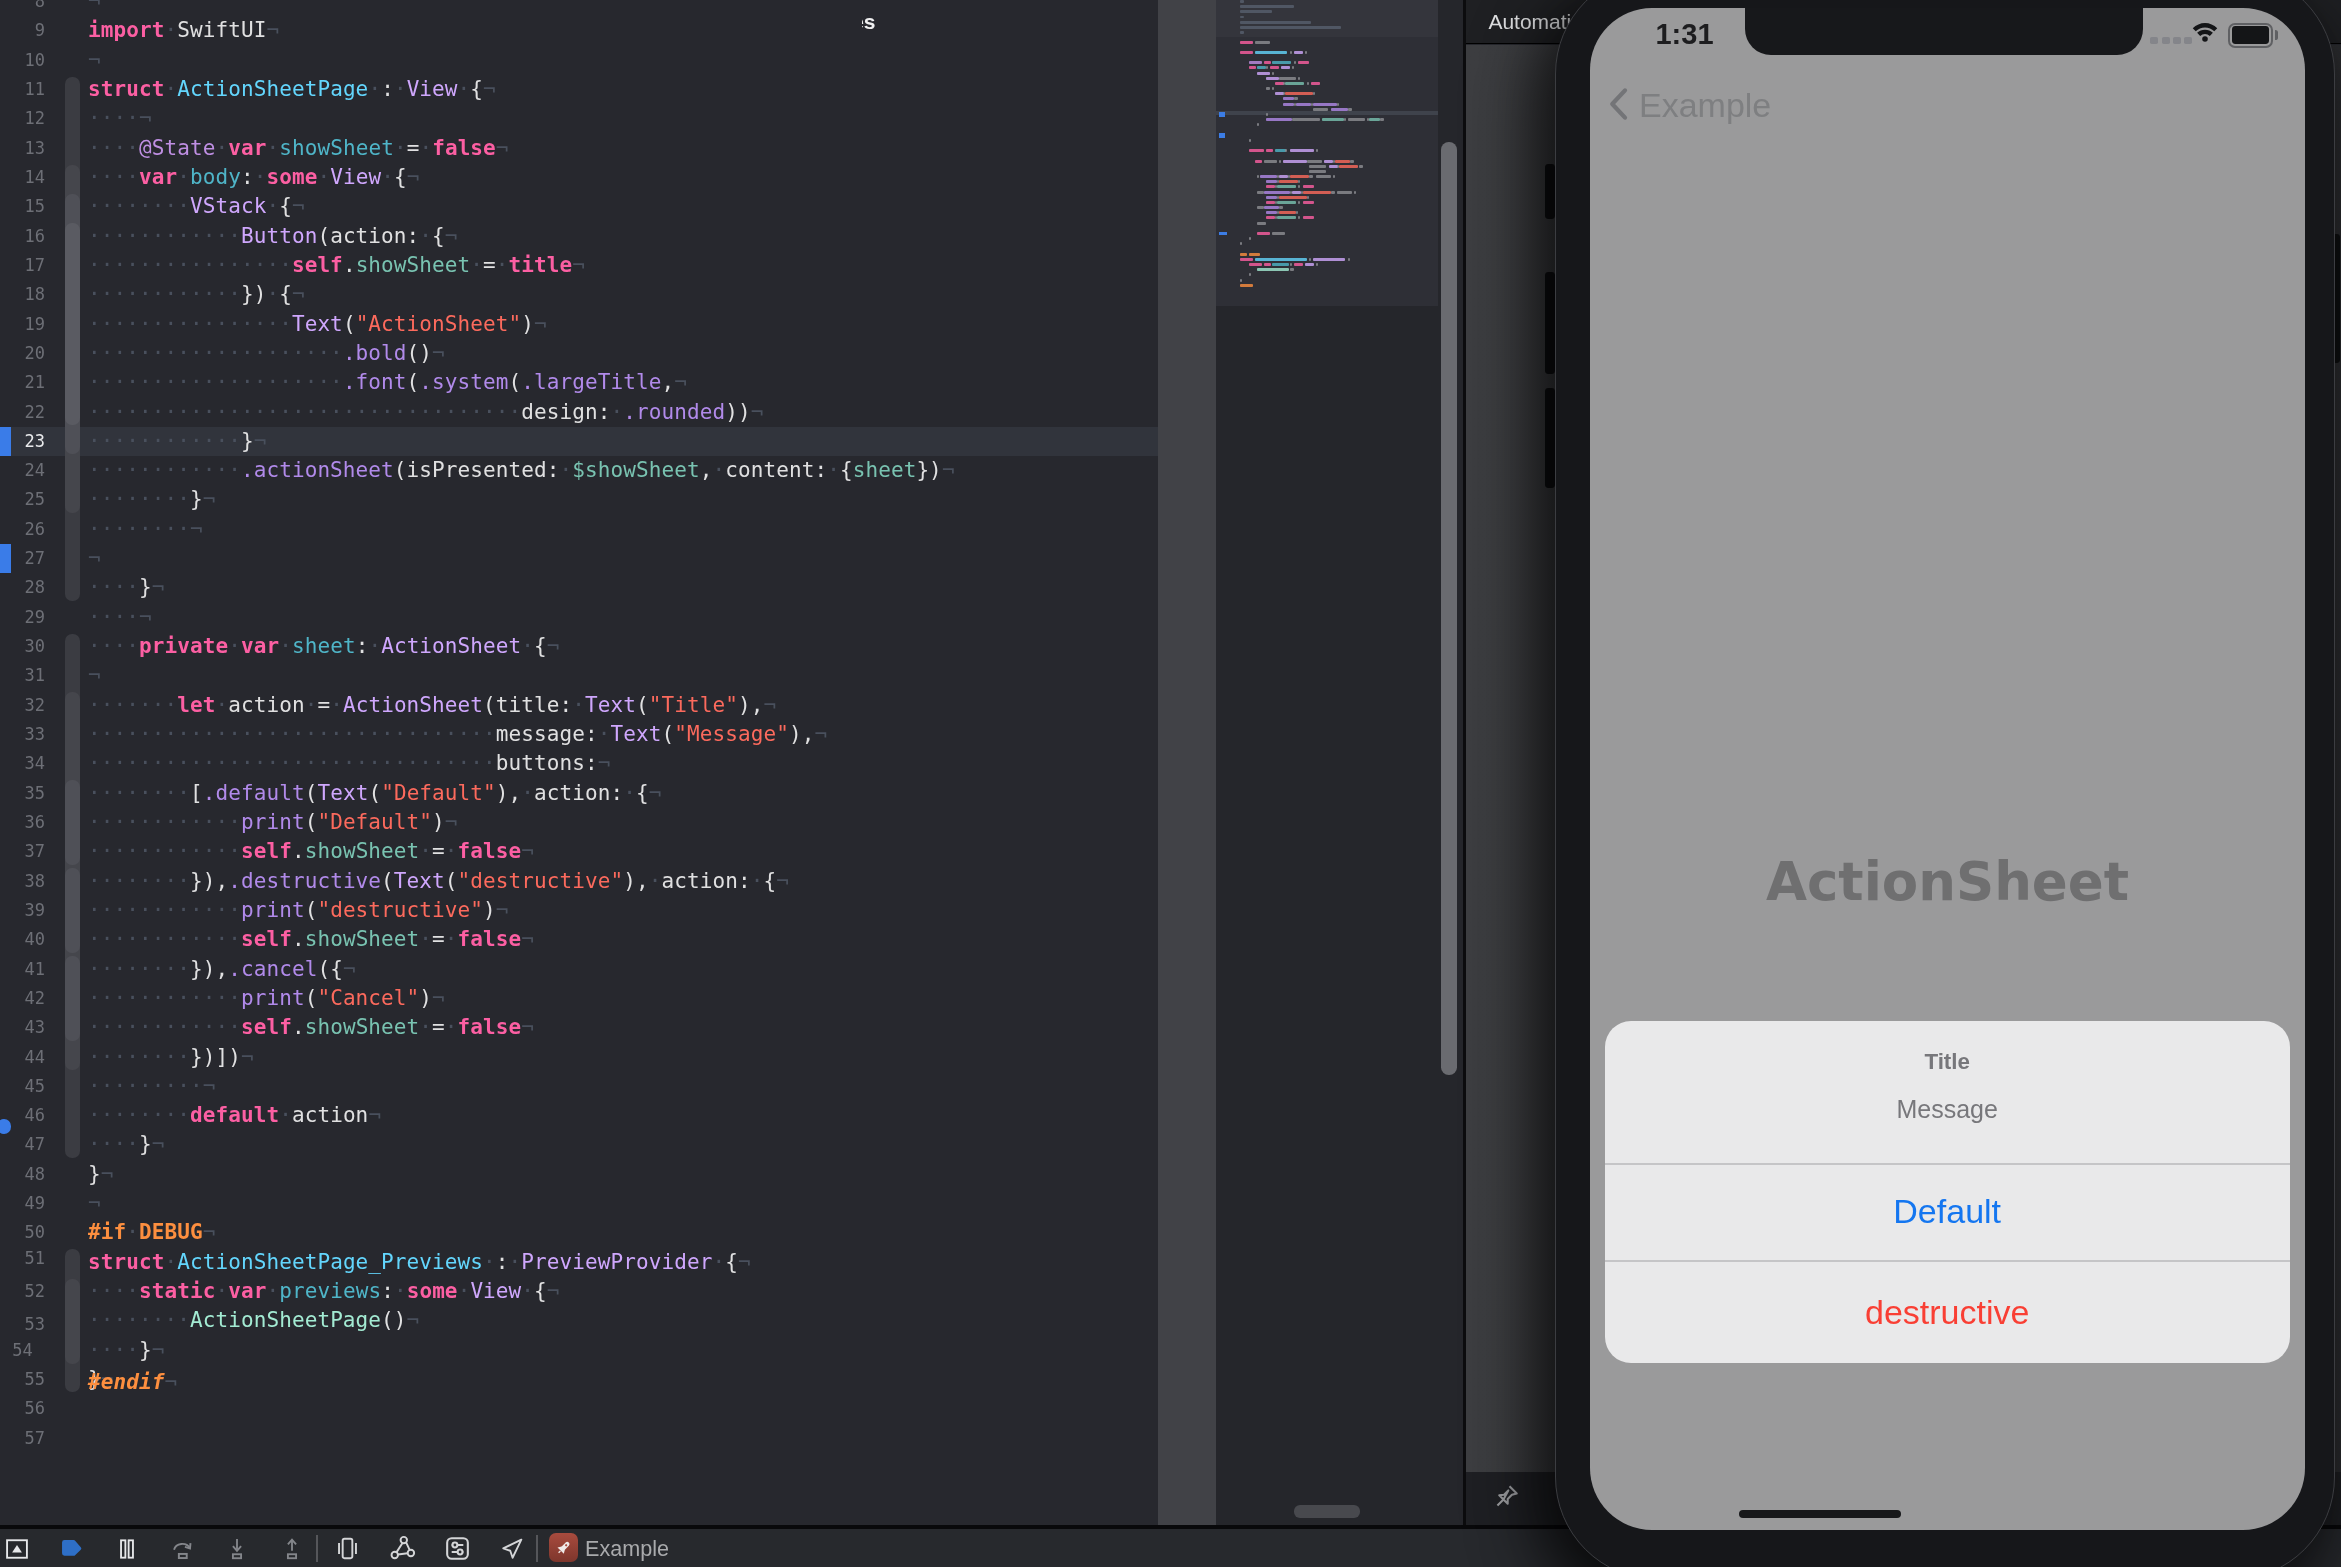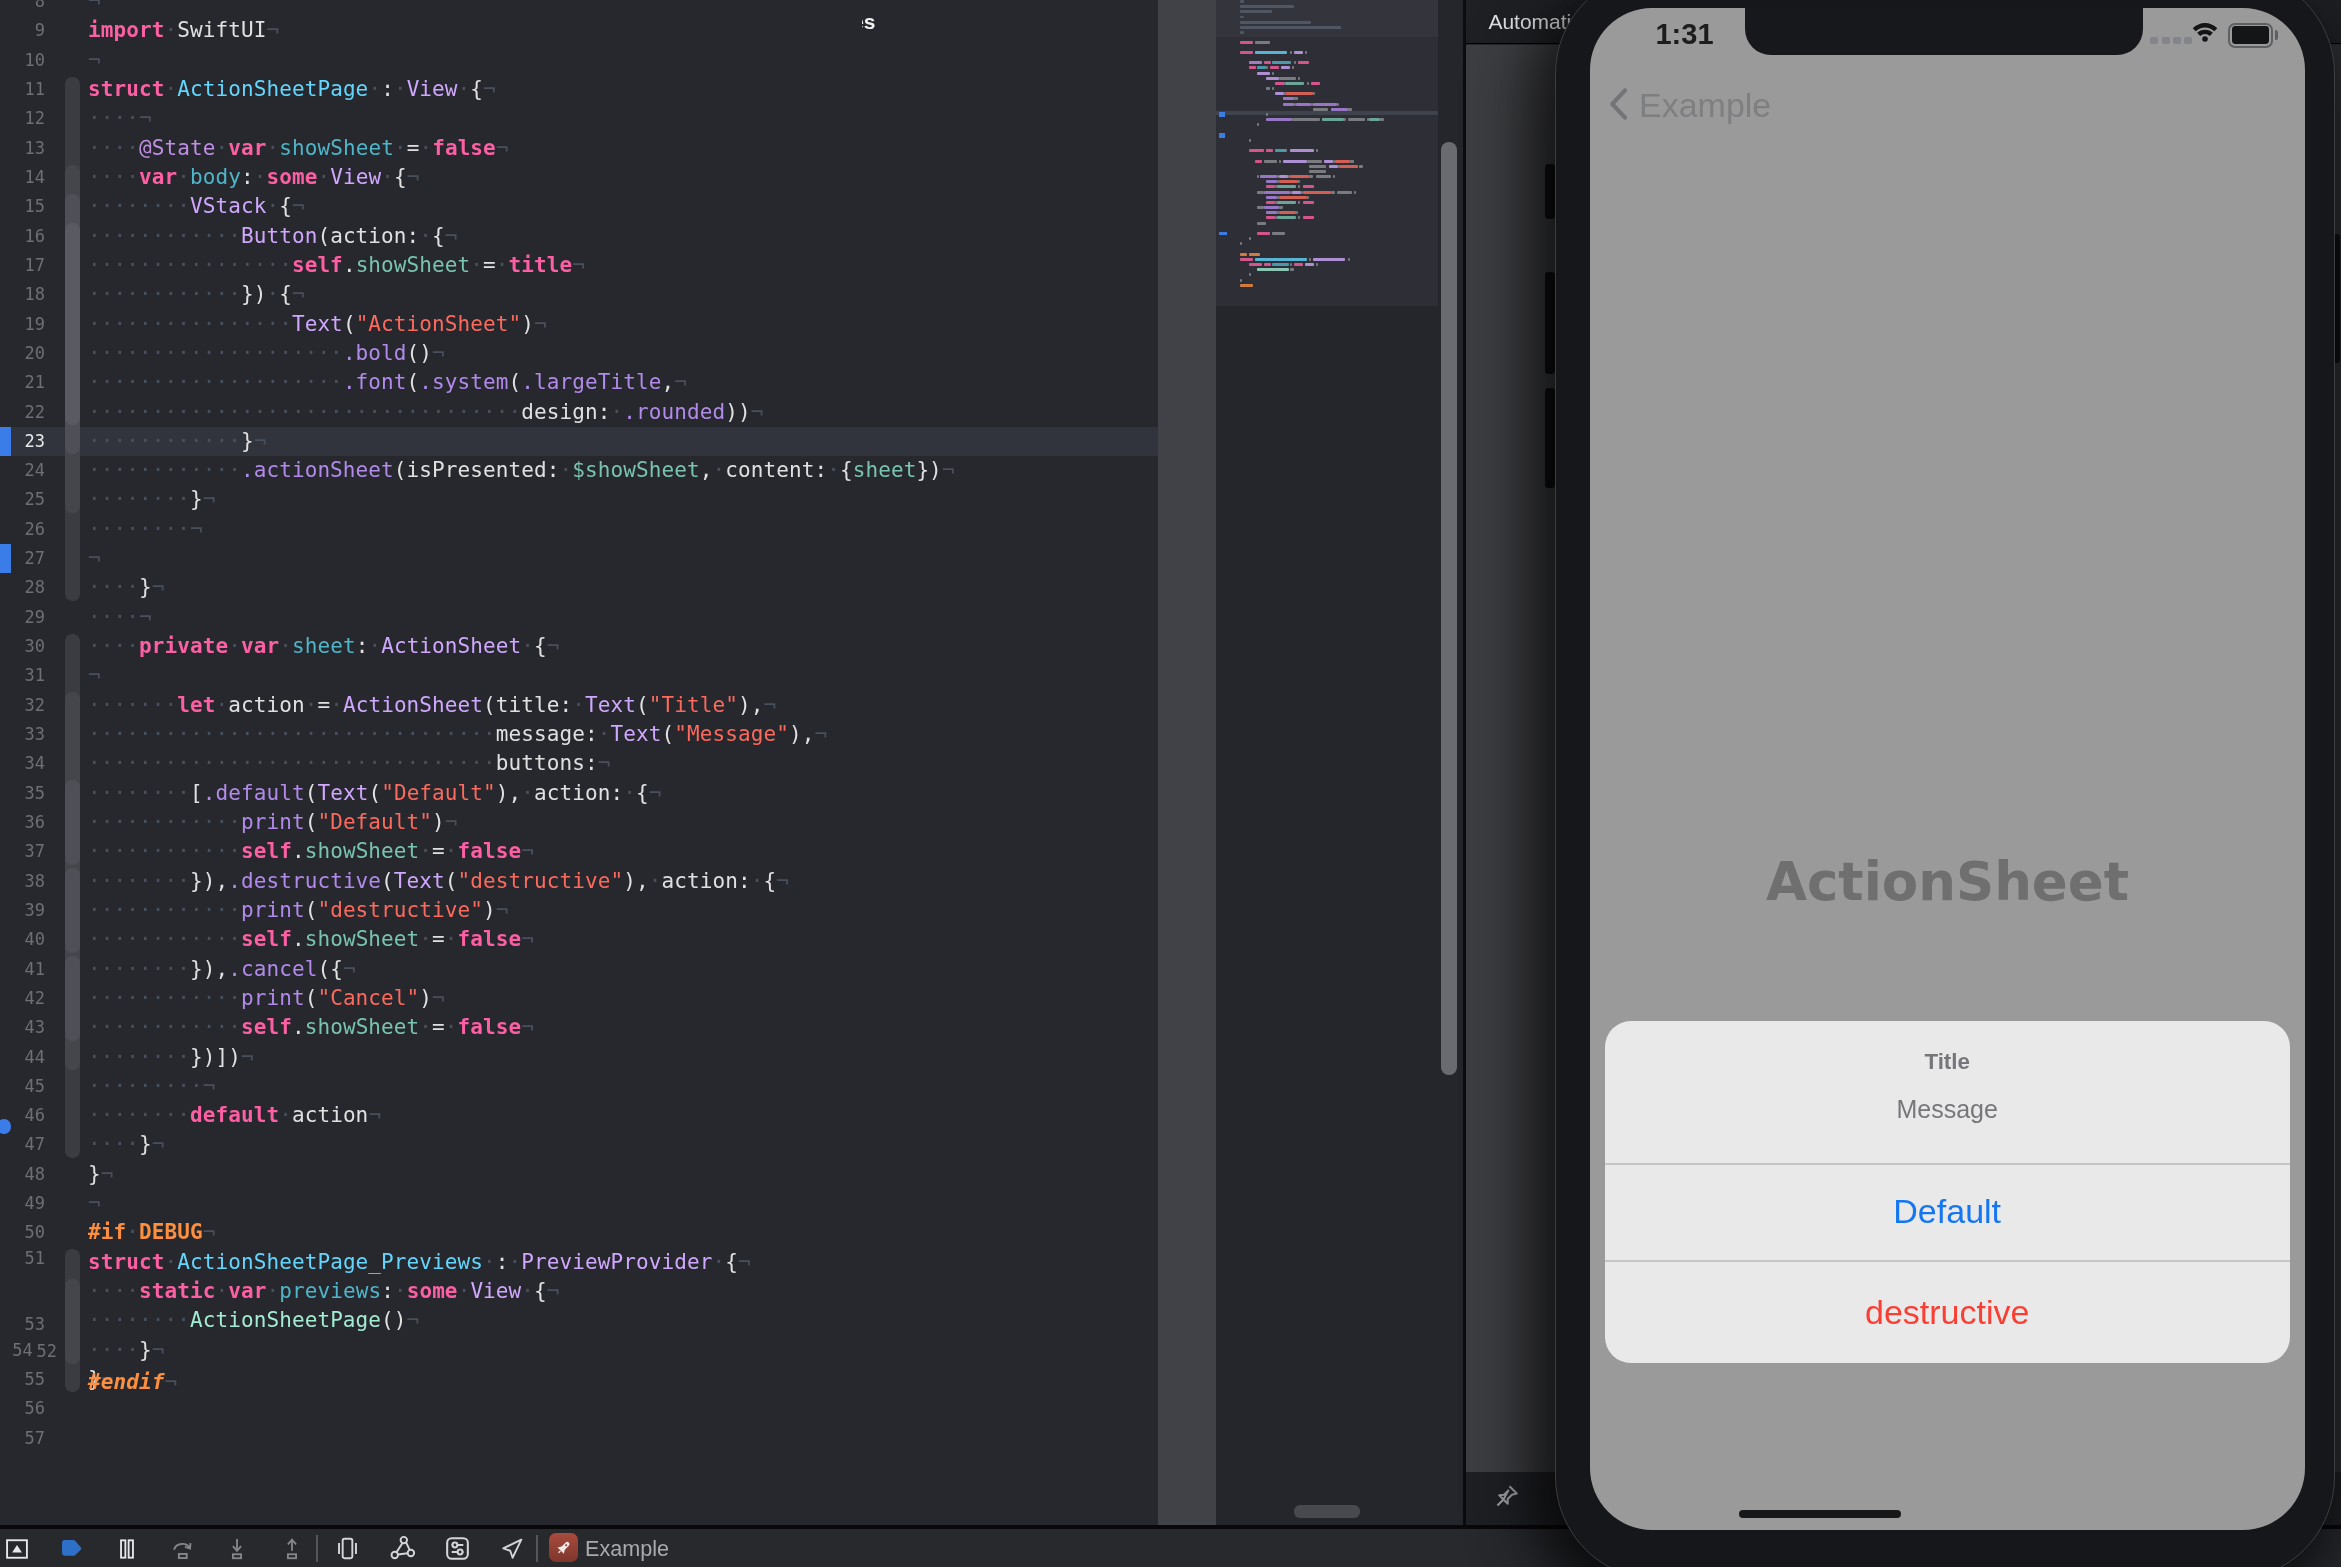--- a/index.html
+++ b/index.html
@@ -144,21 +144,21 @@
         <div class="lnum" style="top: 984px;">42</div>
         <div class="lnum" style="top: 1013px;">43</div>
         <div class="lnum" style="top: 1043px;">44</div>
         <div class="lnum" style="top: 1072px;">45</div>
         <div class="lnum" style="top: 1101px;">46</div>
         <div class="lnum" style="top: 1130px;">47</div>
         <div class="lnum" style="top: 1160px;">48</div>
         <div class="lnum" style="top: 1189px;">49</div>
         <div class="lnum" style="top: 1218px;">50</div>
         <div class="lnum" style="top: 1244px;">51</div>
-        <div class="lnum" style="top: 1337px; margin-left: 12px;">52</div>
+        <div class="lnum" style="top: 1277px;">52</div>
         <div class="lnum" style="top: 1284px; margin-top: 26px;">53</div>
         <div class="lnum" style="top: 1336px; text-align: center;">54</div>
         <div class="lnum" style="top: 1365px;">55</div>
         <div class="lnum" style="top: 1394px;">56</div>
         <div class="lnum" style="top: 1424px;">57</div>
       </div>
     <div id="change-marks">
         <div class="gut-bar" style="top: 427px;"></div>
         <div class="gut-bar" style="top: 544px;"></div>
         <div class="gut-dot" style="left: -3.4px; top: 1119px;"></div>

